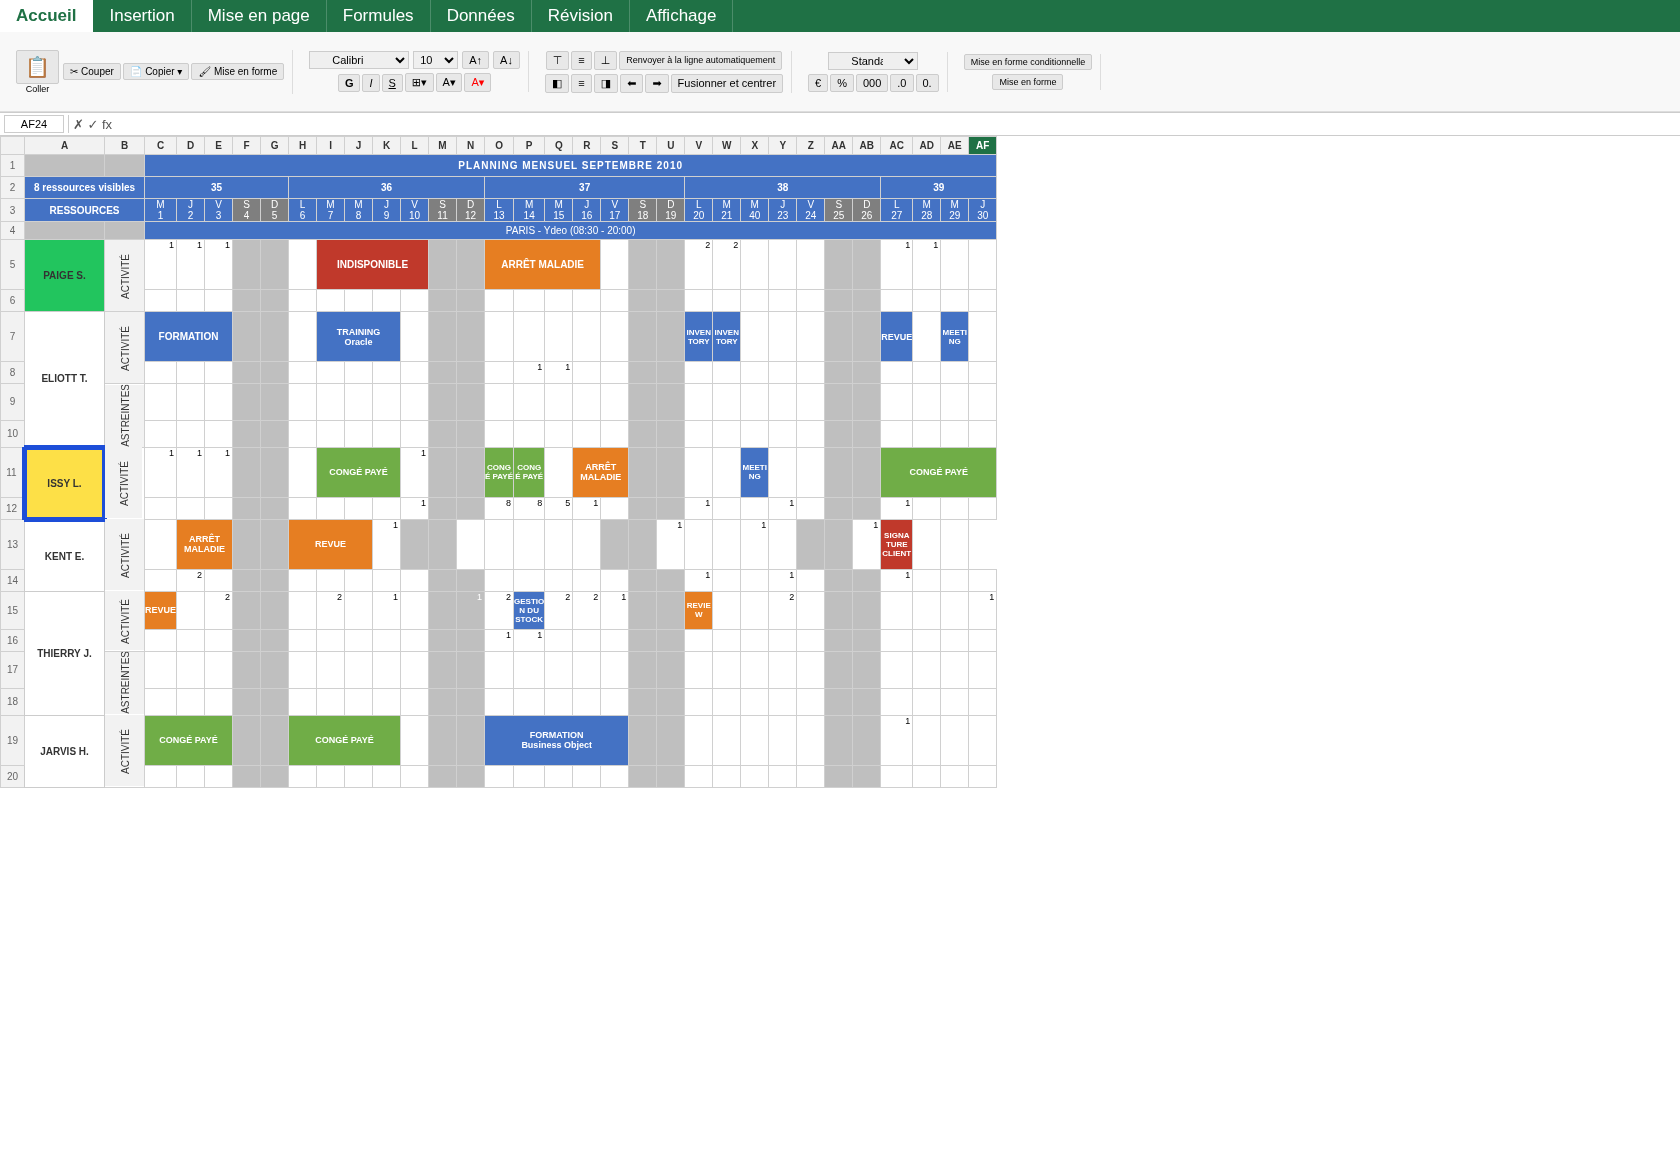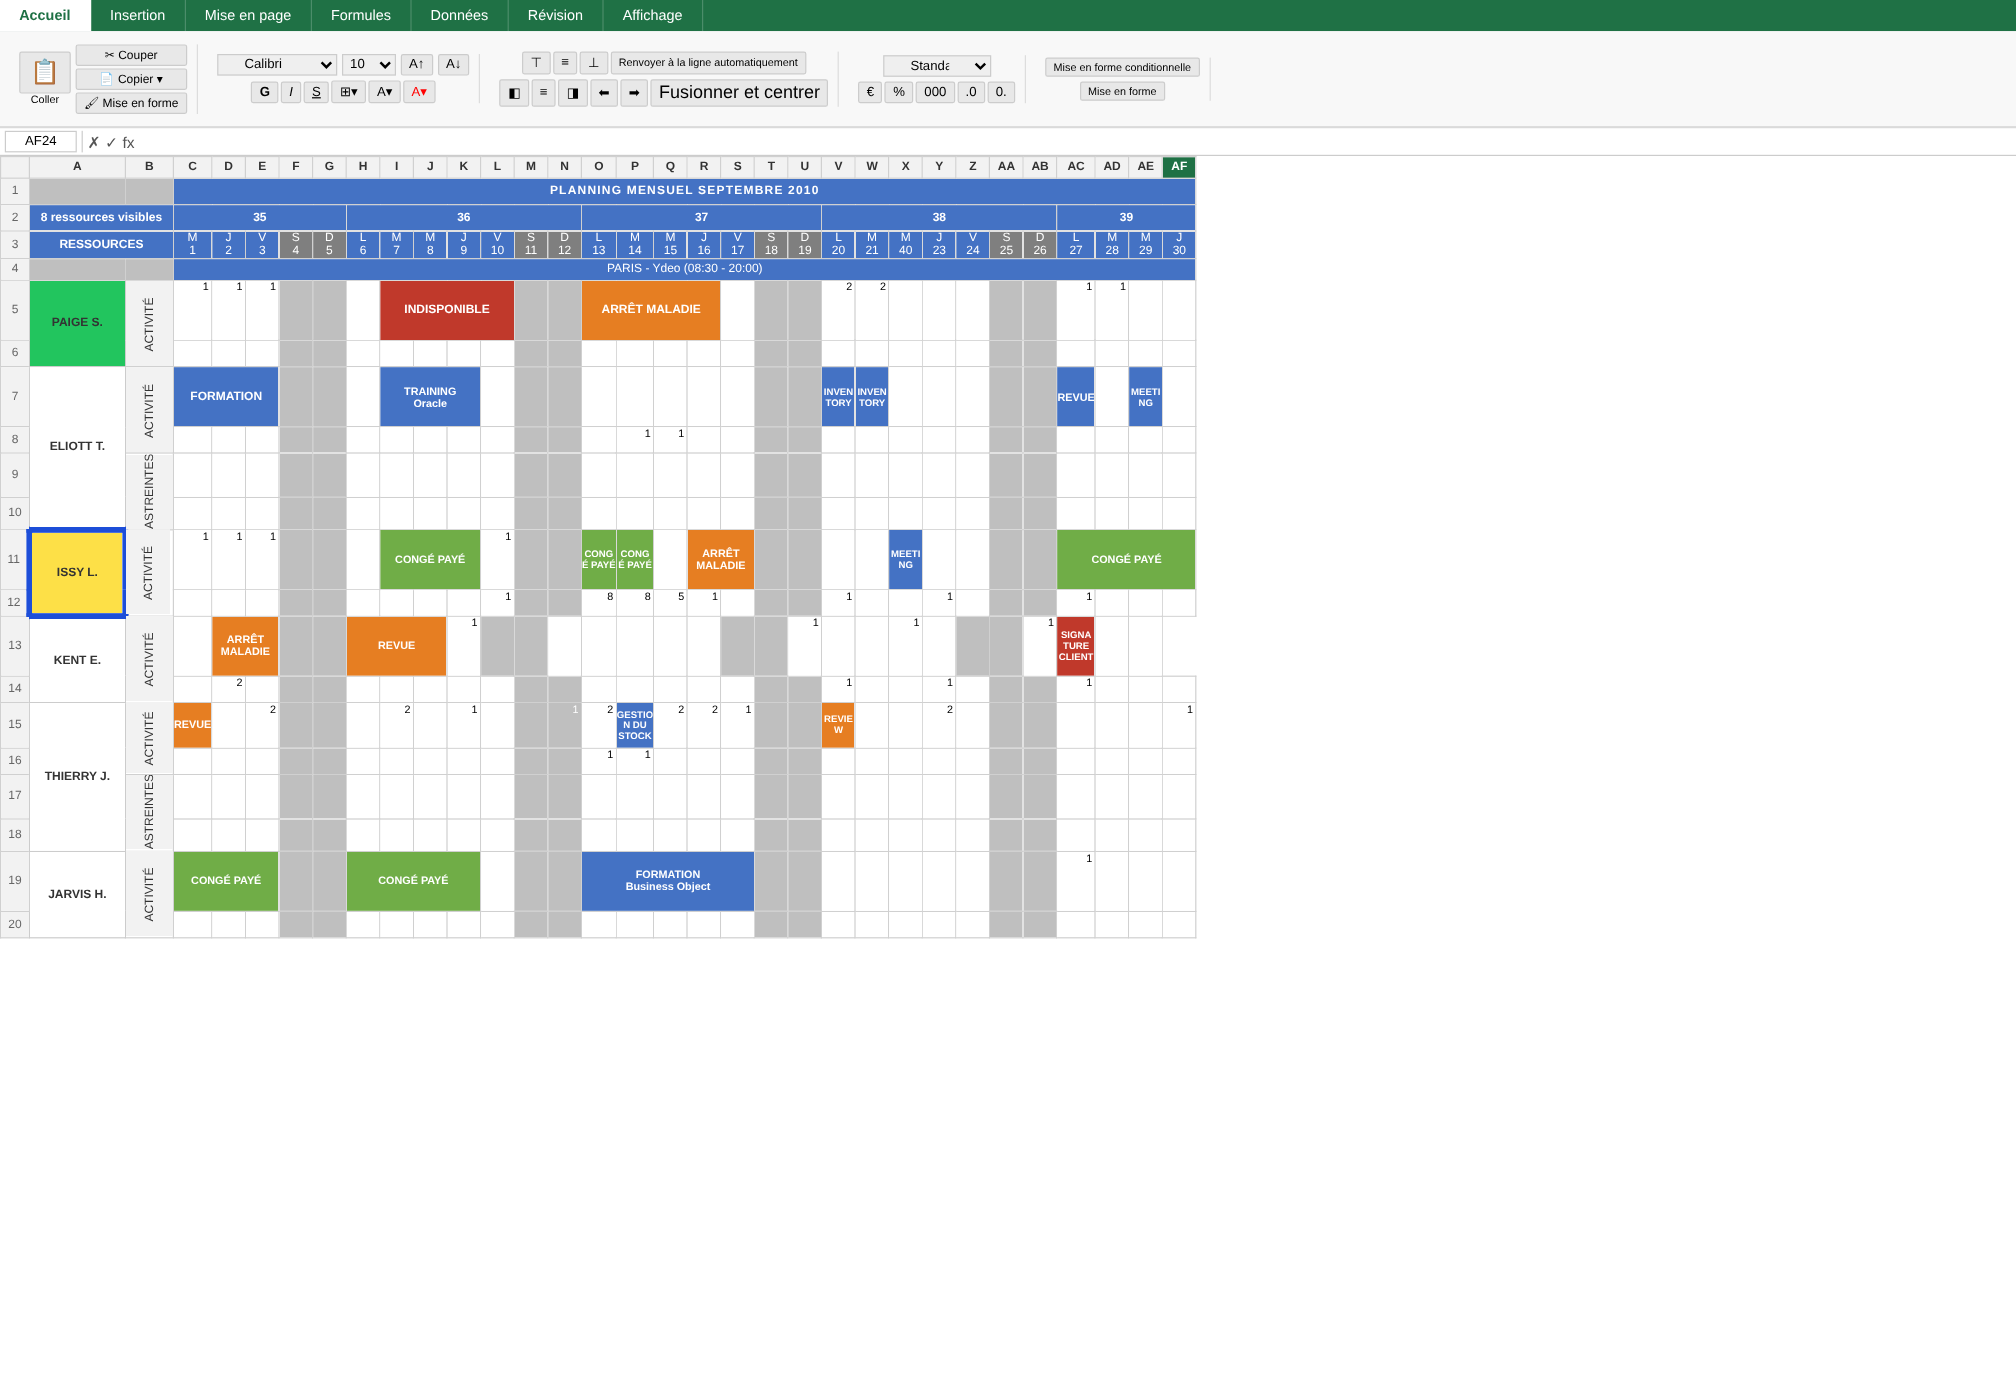--- a/index.html
+++ b/index.html
@@ -1,21 +1,21 @@
 <!DOCTYPE html>
 <html><head>
   <meta charset="utf-8">
   <style>
     * { box-sizing: border-box; margin: 0; padding: 0; }
     body { font-family: 'Segoe UI', Arial, sans-serif; font-size: 11px; background: #fff; overflow: hidden; }
 
     
     .ribbon { background: #f0f0f0; border-bottom: 1px solid #ccc; }
     .ribbon-tabs { display: flex; background: #1f7145; }
-    .ribbon-tab { padding: 6px 16px; color: #fff; font-size: 12px; cursor: pointer; border-right: 1px solid rgba(255,255,255,0.2); }
+    .ribbon-tab { padding: 6px 16px; color: #fff; font-size: 17px; cursor: pointer; border-right: 1px solid rgba(255,255,255,0.2); }
     .ribbon-tab.active { background: #fff; color: #1f7145; font-weight: bold; }
     .ribbon-body { display: flex; align-items: center; padding: 4px 8px; gap: 8px; background: #f8f8f8; border-bottom: 1px solid #ddd; flex-wrap: wrap; min-height: 80px; }
     .ribbon-group { display: flex; flex-direction: column; align-items: center; border-right: 1px solid #ddd; padding: 0 8px; gap: 4px; }
 
     
     .tb-btn { background: #e8e8e8; border: 1px solid #ccc; padding: 2px 6px; font-size: 11px; cursor: pointer; border-radius: 2px; white-space: nowrap; }
     .font-select { width: 100px; font-size: 11px; border: 1px solid #ccc; padding: 1px 18px; }
     .font-size-select { width: 45px; font-size: 11px; border: 1px solid #ccc; padding: 1px 2px; }
 
     
@@ -74,21 +74,21 @@
   </div>
 
   <div class="ribbon-body">
 
     <div class="ribbon-group">
       <div style="display:flex;gap:4px;align-items:center;">
         <div style="display:flex;flex-direction:column;align-items:center;">
           <button class="tb-btn" style="font-size:20px;padding:4px 8px;">📋</button>
           <span style="font-size:9px;">Coller</span>
         </div>
-        <div style="display:flex;flex-direction:column;gap:2px;">
+        <div style="display:flex;flex-direction:row;gap:2px;">
           <button class="tb-btn" style="font-size:10px;">✂ <span>Couper</span></button>
           <button class="tb-btn" style="font-size:10px;">📄 <span>Copier</span> ▾</button>
           <button class="tb-btn" style="font-size:10px;">🖌 <span>Mise en forme</span></button>
         </div>
       </div>
     </div>
 
     <div class="ribbon-group">
       <div style="display:flex;gap:4px;align-items:center;flex-wrap:wrap;">
         <select class="font-select">
@@ -116,21 +116,21 @@
         <button class="tb-btn">≡</button>
         <button class="tb-btn">⊥</button>
         <button class="tb-btn" style="font-size:9px;">Renvoyer à la ligne automatiquement</button>
       </div>
       <div style="display:flex;gap:2px;">
         <button class="tb-btn">◧</button>
         <button class="tb-btn">≡</button>
         <button class="tb-btn">◨</button>
         <button class="tb-btn">⬅</button>
         <button class="tb-btn">➡</button>
-        <button class="tb-btn" style="font-size:15px;">Fusionner et centrer</button>
+        <button class="tb-btn" style="font-size:11px;">Fusionner et centrer</button>
       </div>
     </div>
 
     <div class="ribbon-group">
       <select class="font-select" style="width:90px;">
         <option>Standard</option>
       </select>
       <div style="display:flex;gap:2px;">
         <button class="tb-btn">€</button>
         <button class="tb-btn">%</button>

